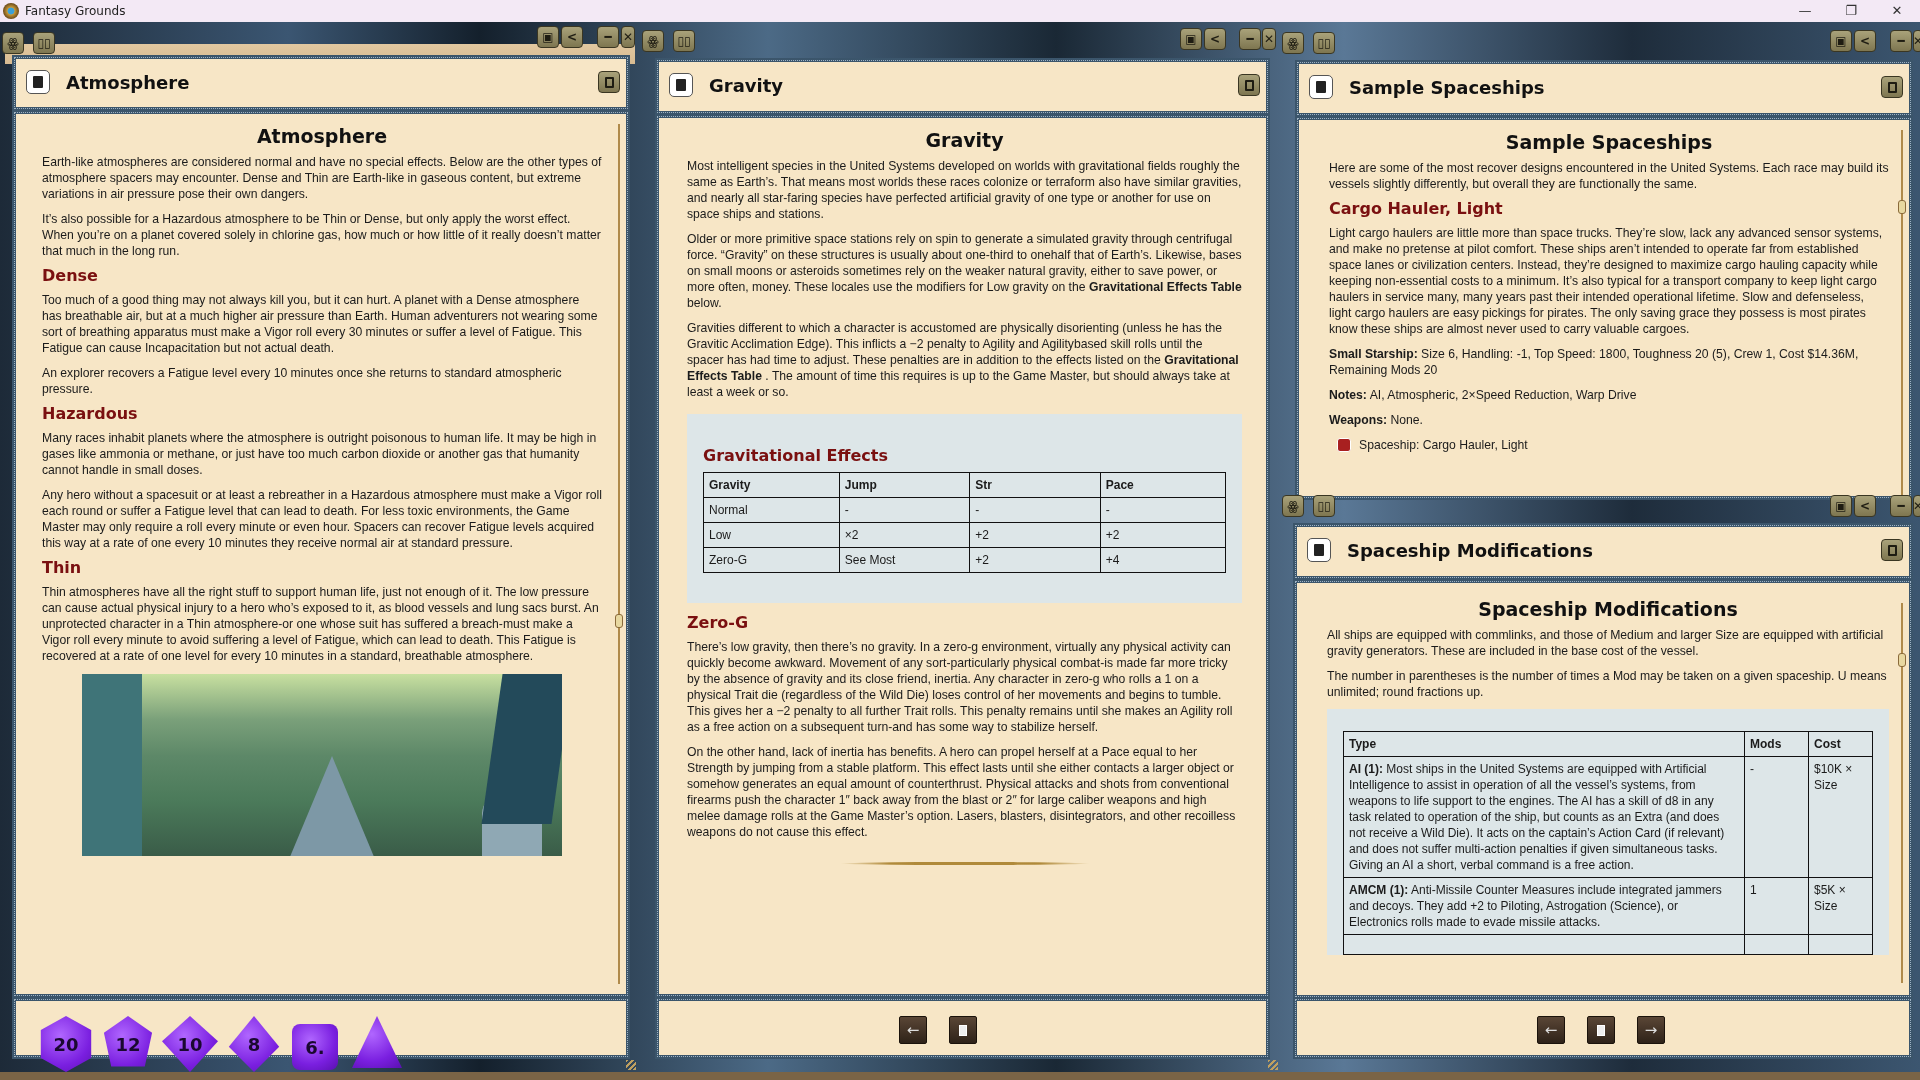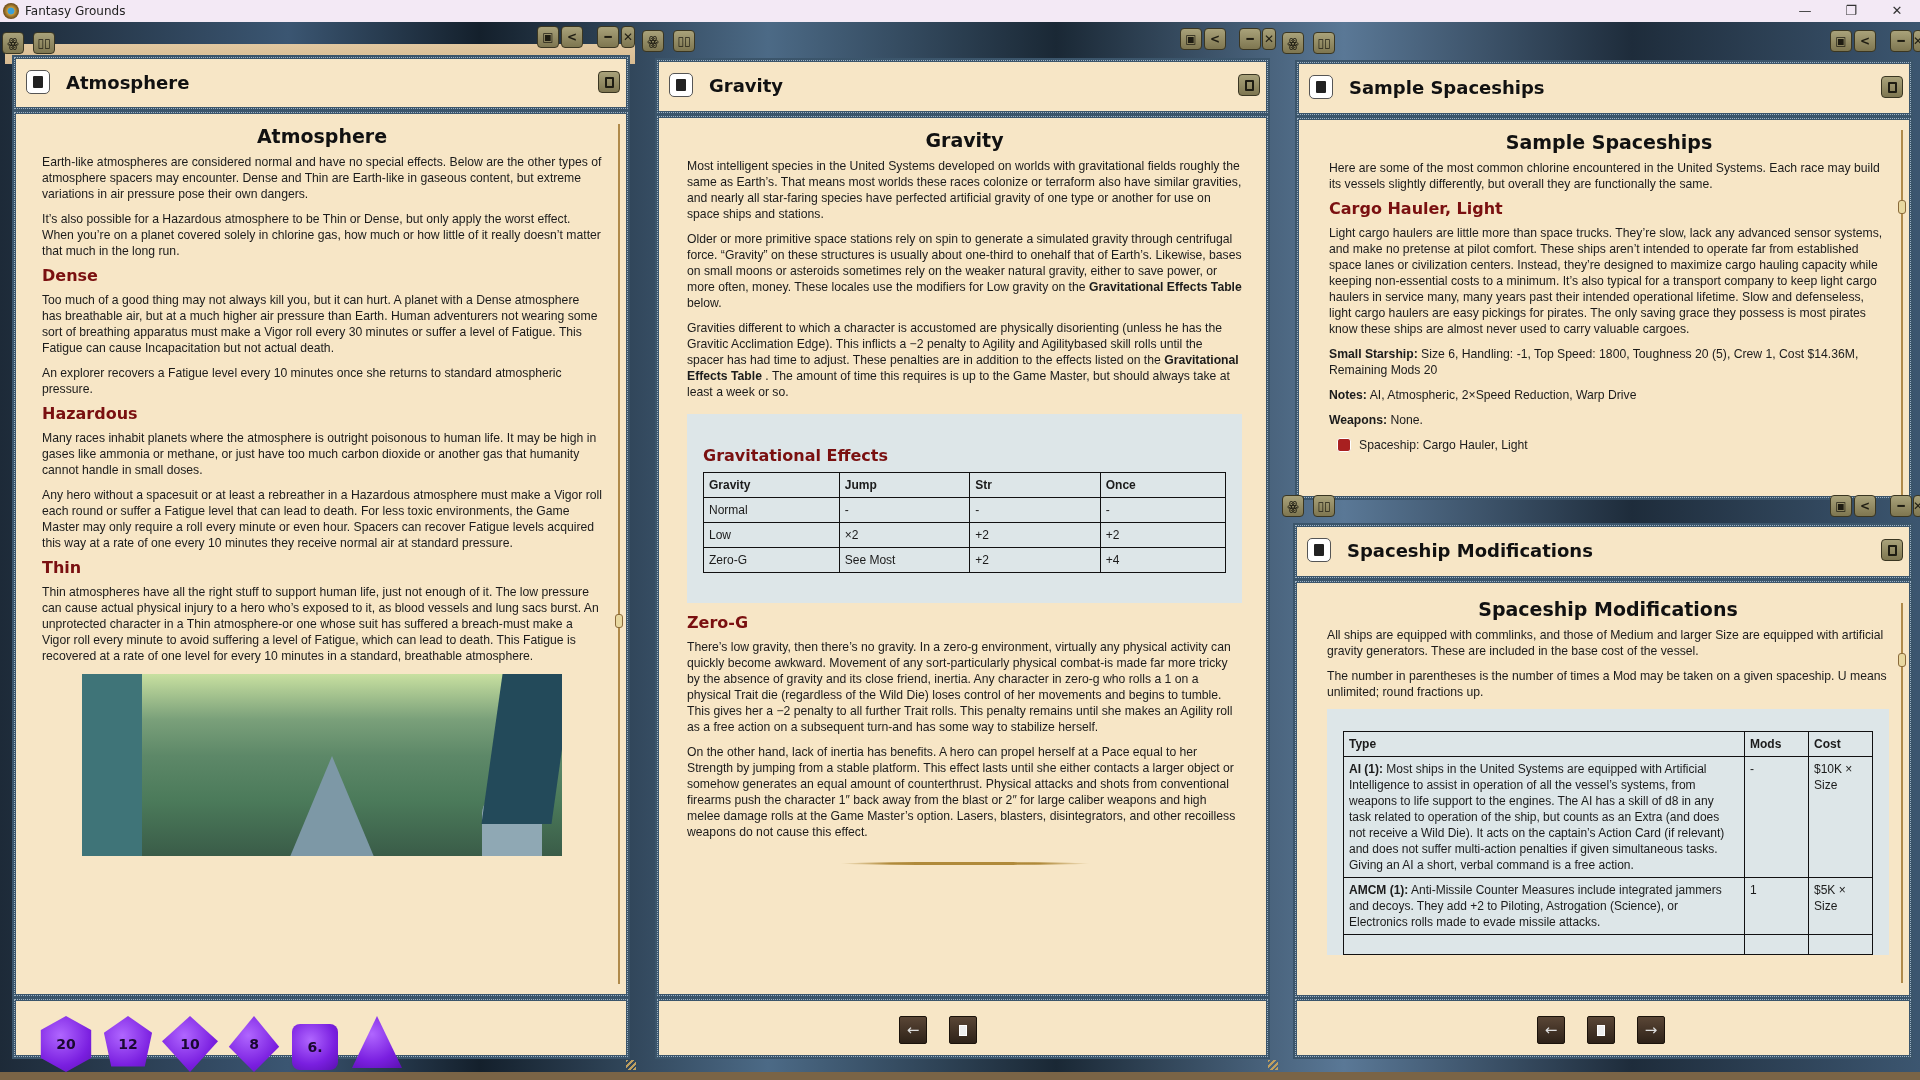--- a/index.html
+++ b/index.html
@@ -36,21 +36,21 @@
 .bottombar{position:absolute;background:#f7e6c6;border:4px solid #3b556b;outline:1px dotted #9fb3c4;outline-offset:-3px}
 .navbtn{position:absolute;width:28px;height:28px;background:linear-gradient(#5a4636,#2e2218);border:1px solid #1a120a;border-radius:2px;color:#ddd;display:flex;align-items:center;justify-content:center;font-size:15px}
 .navbtn i{display:block;width:8px;height:11px;background:#eee;border:1px solid #fff}
 .divider{height:14px;margin:16px auto 0;width:250px;position:relative}
 .divider:before{content:"";position:absolute;left:0;right:0;top:6px;height:3px;background:linear-gradient(90deg,transparent,#b08a3a 20%,#b08a3a 80%,transparent);border-radius:50%}
 .art{width:480px;height:182px;margin:10px auto 0;background:linear-gradient(180deg,#c8e0a0 0%,#7aa07a 25%,#5d8868 45%,#4b7a5a 70%,#3a5c48 100%);position:relative;overflow:hidden}
 .art .cone{position:absolute;left:200px;top:82px;width:0;height:0;border-left:50px solid transparent;border-right:50px solid transparent;border-bottom:120px solid #7d98a6}
 .art .tree{position:absolute;left:0;top:0;width:60px;height:182px;background:#3f7478}
 .art .robot{position:absolute;left:400px;top:120px;width:60px;height:62px;border-radius:20px 20px 0 0;background:#8fa8b4}
 .art .sign{position:absolute;right:0;top:0;width:70px;height:150px;background:#234a5a;transform:skewX(-8deg)}
-.die{position:absolute;top:1016px;width:56px;height:56px;background:radial-gradient(circle at 40% 35%,#b066ff,#7a1fe0 60%,#5a10b0);display:flex;align-items:center;justify-content:center;font-weight:bold;font-size:14px;color:#1a0830}
+.die{position:absolute;top:1016px;width:56px;height:56px;background:radial-gradient(circle at 40% 35%,#b066ff,#7a1fe0 60%,#5a10b0);display:flex;align-items:center;justify-content:center;font-weight:bold;font-size:18px;color:#1a0830}
 .d20{clip-path:polygon(50% 0,95% 25%,95% 75%,50% 100%,5% 75%,5% 25%)}
 .d12{clip-path:polygon(50% 0,93% 30%,80% 90%,20% 90%,7% 30%);border-radius:8px}
 .d10{clip-path:polygon(50% 0,100% 45%,50% 100%,0 45%)}
 .d8{clip-path:polygon(50% 0,95% 55%,50% 100%,5% 55%)}
 .d6{border-radius:8px}
 .d4{clip-path:polygon(50% 0,100% 100%,0 100%)}
 .resize{position:absolute;width:10px;height:10px;background:repeating-linear-gradient(135deg,#c0a060 0 2px,transparent 2px 4px)}
 </style>
 </head>
 <body>
@@ -143,21 +143,21 @@
     <p><span>Older or more primitive space stations rely on spin to generate a simulated gravity through centrifugal force. “Gravity” on these structures is usually about one-third to onehalf that of Earth’s. Likewise, bases on small moons or asteroids sometimes rely on the weaker natural gravity, either to save power, or more often, money. These locales use the modifiers for Low gravity on the </span><b>Gravitational Effects Table</b><span> below.</span></p>
     <p><span>Gravities different to which a character is accustomed are physically disorienting (unless he has the Gravitic Acclimation Edge). This inflicts a −2 penalty to Agility and Agilitybased skill rolls until the spacer has had time to adjust. These penalties are in addition to the effects listed on the </span><b>Gravitational Effects Table</b><span> . The amount of time this requires is up to the Game Master, but should always take at least a week or so.</span></p>
     <div class="boxed" style="margin-top:14px;padding-top:30px;padding-bottom:30px">
       <h3>Gravitational Effects</h3>
       <table>
         <tbody>
             <tr>
           <th style="width:26%">Gravity</th>
           <th style="width:25%">Jump</th>
           <th style="width:25%">Str</th>
-          <th>Once</th>
+          <th>Pace</th>
         </tr>
         <tr>
           <td>Normal</td>
           <td>-</td>
           <td>-</td>
           <td>-</td>
         </tr>
         <tr>
           <td>Low</td>
           <td>×2</td>
@@ -202,21 +202,21 @@
       </span>
     <h1>Sample Spaceships</h1>
   </div>
   <div class="popout" style="right:6px;top:12px">
       <i></i>
     </div>
 </div>
 <div class="frame" style="left:1295px;top:116px;width:618px;height:384px">
   <div class="content" style="left:30px;top:8px;width:560px;height:370px">
     <h2>Sample Spaceships</h2>
-    <p>Here are some of the most common chlorine encountered in the United Systems. Each race may build its vessels slightly differently, but overall they are functionally the same.</p>
+    <p>Here are some of the most recover designs encountered in the United Systems. Each race may build its vessels slightly differently, but overall they are functionally the same.</p>
     <h3>Cargo Hauler, Light</h3>
     <p>Light cargo haulers are little more than space trucks. They’re slow, lack any advanced sensor systems, and make no pretense at pilot comfort. These ships aren’t intended to operate far from established space lanes or civilization centers. Instead, they’re designed to maximize cargo hauling capacity while keeping non-essential costs to a minimum. It’s also typical for a transport company to keep light cargo haulers in service many, many years past their intended operational lifetime. Slow and defenseless, light cargo haulers are easy pickings for pirates. The only saving grace they possess is most pirates know these ships are almost never used to carry valuable cargoes.</p>
     <p><b>Small Starship:</b><span> Size 6, Handling: -1, Top Speed: 1800, Toughness 20 (5), Crew 1, Cost $14.36M, Remaining Mods 20</span></p>
     <p><b>Notes:</b><span> AI, Atmospheric, 2×Speed Reduction, Warp Drive</span></p>
     <p><b>Weapons:</b><span> None.</span></p>
     <div style="display:flex;align-items:center;margin-left:8px">
       <span style="display:inline-block;width:14px;height:14px;background:#a82020;border-radius:3px;border:1px solid #fff;margin-right:8px"></span>
       <span>Spaceship: Cargo Hauler, Light</span>
     </div>
   </div>

